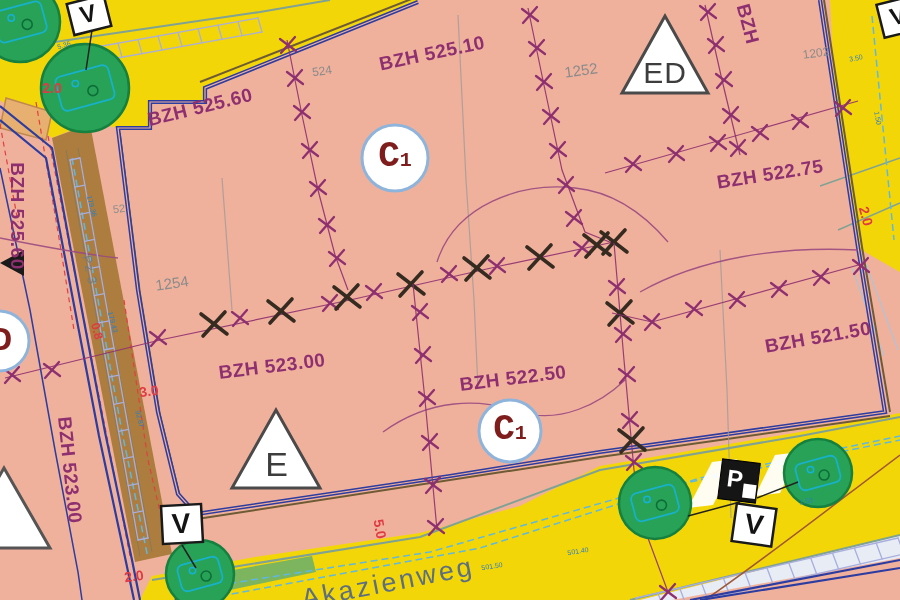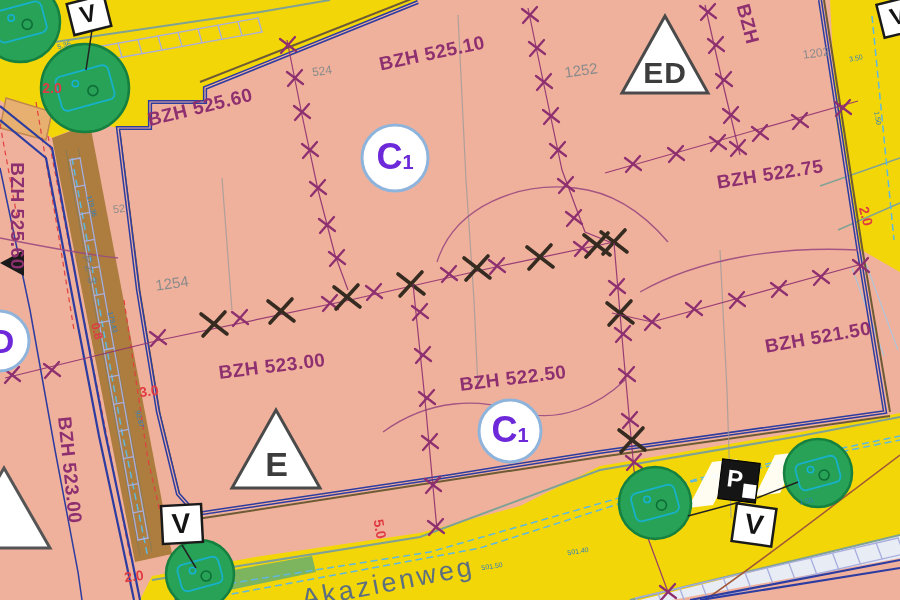--- a/index.html
+++ b/index.html
@@ -7,23 +7,23 @@
          font-family:"Liberation Sans",sans-serif;}
   #map-svg{position:absolute;left:0;top:0;width:900px;height:600px;}
   .lbl{position:absolute;white-space:nowrap;transform-origin:center;pointer-events:none;
        font-family:"Liberation Sans",sans-serif;line-height:1;}
   .bzh{color:#8e3070;font-size:19px;font-weight:700;letter-spacing:0.5px;}
   .parcel{color:#8b8b8b;font-size:15px;font-weight:400;}
   .parcel.small{font-size:12px;}
   .dim{color:#e03a42;font-size:14px;font-weight:700;}
   .survey{color:#2f7ec0;font-size:7px;font-weight:400;}
   .street{color:#5c6f80;font-size:27px;font-weight:400;letter-spacing:3px;}
-  .zoneC{color:#6d28d9;font-size:36px;font-weight:700;}
+  .zoneC{color:#7f1d1d;font-size:36px;font-weight:700;font-family:Liberation Mono, monospace;}
   .zoneC .sub{font-size:20px;font-weight:700;}
-  .zoneT{color:#3d3d3d;font-size:30px;font-weight:700;letter-spacing:1px;}
+  .zoneT{color:#3d3d3d;font-size:30px;font-weight:400;letter-spacing:1px;}
   .vlab{color:#141414;font-size:28px;font-weight:700;}
   .plab{color:#ffffff;font-size:24px;font-weight:700;}
   .pathlab{color:#7a7a7a;font-size:13px;font-weight:400;letter-spacing:1px;}
 </style>
 </head>
 <body>
 
 <div id="stage">
 <svg id="map-svg" viewBox="0 0 900 600">
 

